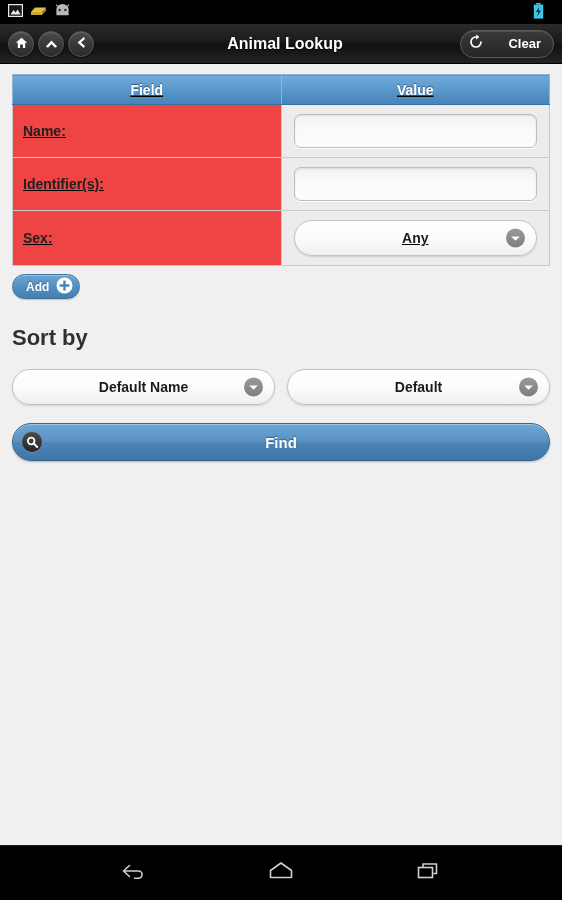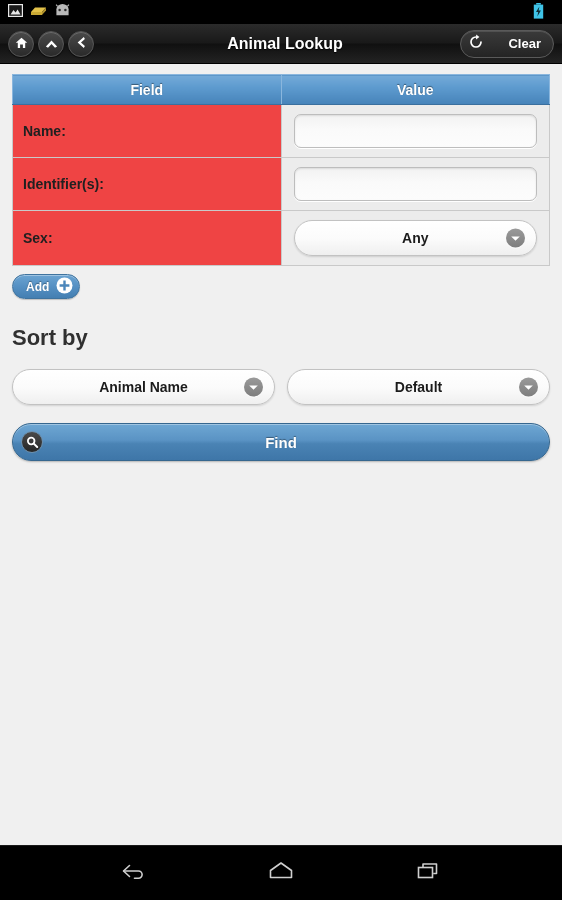--- a/index.html
+++ b/index.html
@@ -95,20 +95,21 @@
     background: #f0f0f0;
     padding: 10px 12px 0 12px;
     overflow: hidden;
   }
 
   
   .tbl {
     width: 100%;
     border-collapse: collapse;
     table-layout: fixed;
+    text-decoration: underline;
   }
   .thead-cell {
     background: linear-gradient(to bottom, #74aad8 0%, #5e9bcf 40%, #4683b9 100%);
     border: 1px solid #8ab6dd;
     border-bottom: 1px solid #3a6f9e;
     color: #ffffff;
     font-size: 14px;
     font-weight: bold;
     text-align: center;
     padding: 6px 2px;
@@ -386,21 +387,21 @@
             <path d="M7.3 3.6 h2.4 v3.7 h3.7 v2.4 h-3.7 v3.7 h-2.4 v-3.7 h-3.7 v-2.4 h3.7 Z" fill="#4b86bb"></path>
           </svg>
         </span>
       </div>
     </div>
 
     <div class="sort-title">Sort by</div>
 
     <div class="sort-row">
       <div class="dropdown">
-        <span class="dd-label">Animal Name</span>
+        <span class="dd-label">Default Name</span>
         <span class="dd-arrow">
           <svg width="11" height="8" viewBox="0 0 11 8">
             <path d="M1.2 1.9 L5.5 6.2 L9.8 1.9 Z" fill="#ffffff"></path>
           </svg>
         </span>
       </div>
       <div class="dropdown">
         <span class="dd-label">Default</span>
         <span class="dd-arrow">
           <svg width="11" height="8" viewBox="0 0 11 8">

